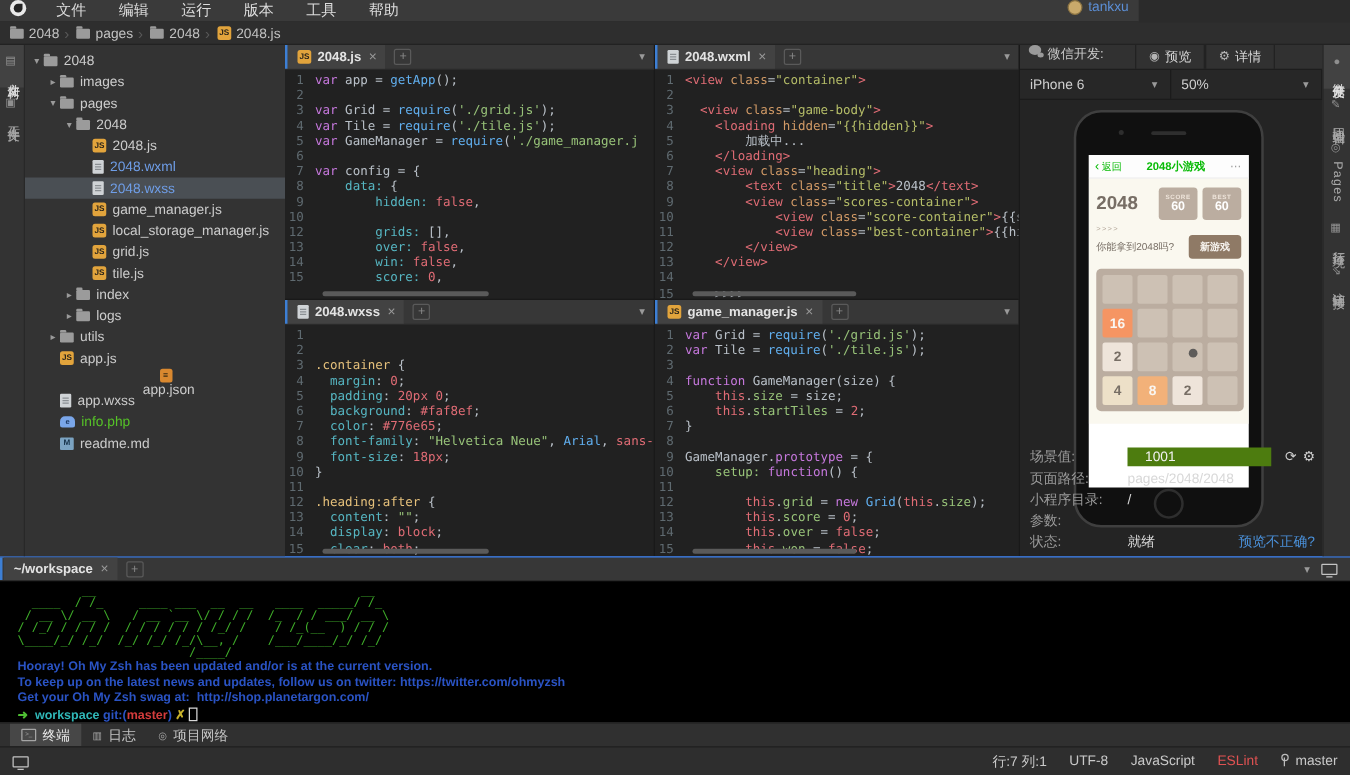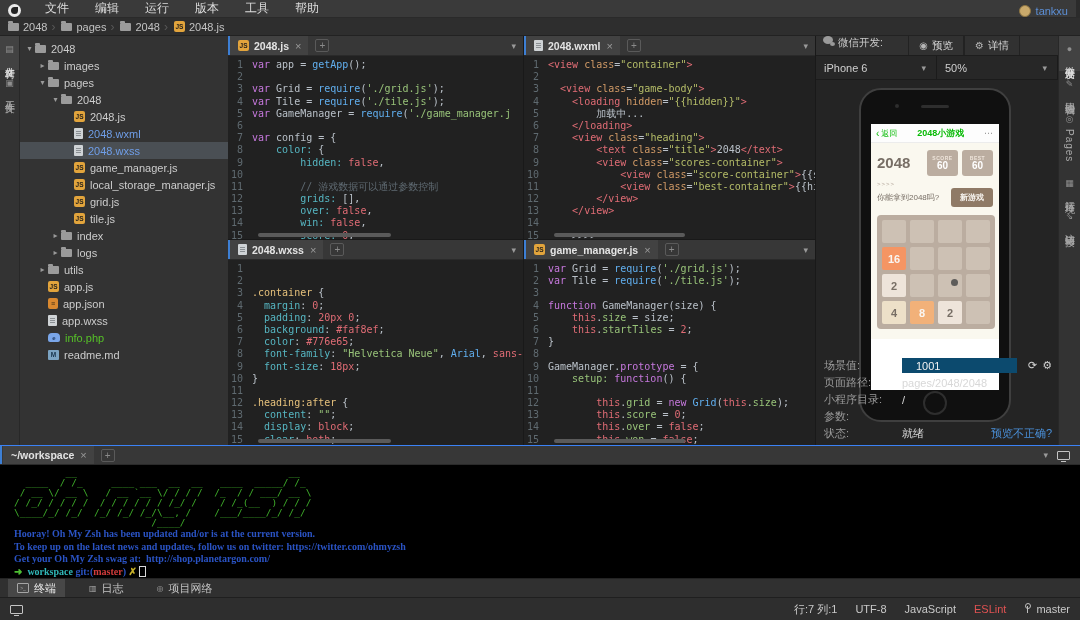--- a/index.html
+++ b/index.html
@@ -1,21 +1,21 @@
 <!DOCTYPE html>
 <html><head>
 <meta charset="utf-8">
 <style>
   * { margin:0; padding:0; box-sizing:border-box; }
   html,body { width:1080px; height:620px; overflow:hidden; background:#2b2b2b;
     font-family:"Liberation Sans","DejaVu Sans",sans-serif; -webkit-font-smoothing:antialiased; }
 
   
-  #menubar{position:absolute;left:0;top:0;width:1076px;height:18px;background:#3a3a3a;
-    display:flex;align-items:flex-end;padding:0 8px;border-bottom:1px solid #2a2a2a;z-index:30;}
+  #menubar{position:absolute;left:0;top:0;width:911px;height:18px;background:#3a3a3a;
+    display:flex;align-items:flex-start;padding:0 8px;border-bottom:1px solid #2a2a2a;z-index:30;}
   #logo{width:13px;height:13px;border-radius:50%;background:#e9e9e9;position:relative;margin-right:24px;}
   #logo::after{content:'';position:absolute;left:3px;top:3px;width:7px;height:7px;background:#232323;border-radius:50% 0 50% 50%;}
   .menu-item{color:#dcdcdc;font-size:12px;margin-right:26px;cursor:default;}
   #menubar .spacer{flex:1;}
   #avatar{width:12px;height:12px;border-radius:50%;background:#c9a96b;border:1px solid #8c7443;margin-right:5px;}
   #user-name{color:#5c8fd6;font-size:11px;}
 
   
   #breadcrumb{position:absolute;left:0;top:18px;width:1080px;height:18px;background:#2e2e2e;
     display:flex;align-items:center;padding:0 8px;border-bottom:1px solid #222;z-index:29;}
@@ -116,37 +116,37 @@
     font-size:11px;font-weight:bold;color:#776e65;}
   .cell.t2{background:#eee4da;} .cell.t4{background:#ede0c8;}
   .cell.t8{background:#f2b179;color:#f9f6f2;} .cell.t16{background:#f59563;color:#f9f6f2;}
   #touchdot{position:absolute;left:74px;top:64px;width:7px;height:7px;border-radius:50%;background:#4a4a4a;opacity:.85;}
 
   
   #inforows{position:absolute;left:8px;right:6px;bottom:3px;z-index:5;}
   .inforow{display:flex;align-items:center;height:17px;font-size:11px;}
   .infolabel{width:78px;color:#9a9a9a;flex:none;}
   .infoval{color:#d8d8d8;}
-  .infobox{flex:1;height:15px;background:#0c4a6e;color:#f2f2f2;display:flex;align-items:center;padding-left:14px;margin-right:6px;}
+  .infobox{flex:1;height:15px;background:#4d7c0f;color:#f2f2f2;display:flex;align-items:center;padding-left:14px;margin-right:6px;}
   .infoico{color:#cfcfcf;font-size:11px;margin-left:5px;}
   .infolink{margin-left:auto;color:#4a90d9;}
 
   
   #termbar{position:absolute;left:0;top:445px;width:1080px;height:20px;background:#373737;display:flex;align-items:center;
     border-top:1px solid #3b82f6;border-bottom:1px solid #2a2a2a;z-index:8;position:absolute;}
   #termbody{position:absolute;left:0;top:465px;width:1080px;height:113px;background:#000;padding:3px 0 0 14px;overflow:hidden;z-index:8;}
   #art{font-family:"DejaVu Sans Mono",monospace;font-size:9.5px;line-height:10px;color:#3fae2a;white-space:pre;}
-  .tline{font-family:Liberation Serif, serif;font-size:10px;line-height:12.5px;white-space:pre;}
+  .tline{font-family:Liberation Sans, sans-serif;font-size:10px;line-height:12.5px;white-space:pre;}
   .tt-tb{color:#2a53c4;font-weight:bold;} .tt-tg{color:#4ebf33;font-weight:bold;}
   .tt-tc{color:#30b8b8;font-weight:bold;} .tt-tr{color:#d43c3c;font-weight:bold;}
   .tt-ty{color:#c8b22a;font-weight:bold;} .tt-p{color:#cfcfcf;}
   .tt-cur{display:inline-block;width:7px;height:11px;border:1px solid #d8d8d8;vertical-align:-2px;}
   #termfooter{position:absolute;left:0;top:578px;width:1080px;height:19px;background:#303030;border-top:1px solid #232323;
     display:flex;align-items:center;padding-left:8px;z-index:8;}
-  .tftab{display:flex;align-items:center;height:100%;padding:0 9px;color:#c3c3c3;font-size:11px;margin-right:15px;}
+  .tftab{display:flex;align-items:center;height:100%;padding:0 9px;color:#c3c3c3;font-size:11px;margin-right:0;}
   .tftab.active{background:#474747;color:#e8e8e8;}
   .tfico{font-size:8px;margin-right:5px;color:#a5a5a5;}
   .tfico.term{display:inline-flex;align-items:center;justify-content:center;width:12px;height:10px;border:1px solid #a5a5a5;border-radius:1px;font-size:5px;}
 
   
   #statusbar{position:absolute;left:0;top:597px;width:1080px;height:23px;background:#2e2e2e;border-top:1px solid #1f1f1f;
     display:flex;align-items:center;padding:0 10px;z-index:9;}
   .monitor{width:13px;height:9px;border:1px solid #c4c4c4;border-radius:1px;position:relative;display:inline-block;}
   .monitor::after{content:'';position:absolute;left:3px;bottom:-3px;right:3px;height:1px;background:#c4c4c4;}
   #sbright{margin-left:auto;display:flex;align-items:center;gap:18px;font-size:11px;color:#c9c9c9;}
@@ -300,21 +300,21 @@
     <div class="tree-row" style="padding-left: 17px;">
       <span class="chev closed"></span>
       <span class="ico-folder"></span>
       <span class="tree-label">utils</span>
     </div>
     <div class="tree-row" style="padding-left: 17px;">
       <span class="chev "></span>
       <span class="fico fico-js"></span>
       <span class="tree-label">app.js</span>
     </div>
-    <div class="tree-row" style="padding-left: 17px;">
+    <div class="tree-row" style="padding-left: 17px; flex-direction: column;">
       <span class="chev "></span>
       <span class="fico fico-json"></span>
       <span class="tree-label">app.json</span>
     </div>
     <div class="tree-row" style="padding-left: 17px;">
       <span class="chev "></span>
       <span class="fico fico-doc"></span>
       <span class="tree-label">app.wxss</span>
     </div>
     <div class="tree-row" style="padding-left: 17px;">
@@ -341,24 +341,23 @@
     <span class="tab-caret">▾</span>
   </div>
   <div class="code">
       <div class="cl"><span class="ln">1</span><span class="ct"><span class="tk-k">var</span><span class="tk-p"> app = </span><span class="tk-f">getApp</span><span class="tk-p">();</span></span></div>
       <div class="cl"><span class="ln">2</span><span class="ct"></span></div>
       <div class="cl"><span class="ln">3</span><span class="ct"><span class="tk-k">var</span><span class="tk-p"> Grid = </span><span class="tk-f">require</span><span class="tk-p">(</span><span class="tk-s">'./grid.js'</span><span class="tk-p">);</span></span></div>
       <div class="cl"><span class="ln">4</span><span class="ct"><span class="tk-k">var</span><span class="tk-p"> Tile = </span><span class="tk-f">require</span><span class="tk-p">(</span><span class="tk-s">'./tile.js'</span><span class="tk-p">);</span></span></div>
       <div class="cl"><span class="ln">5</span><span class="ct"><span class="tk-k">var</span><span class="tk-p"> GameManager = </span><span class="tk-f">require</span><span class="tk-p">(</span><span class="tk-s">'./game_manager.j</span></span></div>
       <div class="cl"><span class="ln">6</span><span class="ct"></span></div>
       <div class="cl"><span class="ln">7</span><span class="ct"><span class="tk-k">var</span><span class="tk-p"> config = {</span></span></div>
-      <div class="cl"><span class="ln">8</span><span class="ct"><span class="tk-p">    </span><span class="tk-o">color:</span><span class="tk-p"> {</span></span></div>
+      <div class="cl"><span class="ln">8</span><span class="ct"><span class="tk-p">    </span><span class="tk-o">data:</span><span class="tk-p"> {</span></span></div>
       <div class="cl"><span class="ln">9</span><span class="ct"><span class="tk-p">        </span><span class="tk-o">hidden:</span><span class="tk-n"> false</span><span class="tk-p">,</span></span></div>
       <div class="cl"><span class="ln">10</span><span class="ct"></span></div>
-      <div class="cl"><span class="ln">11</span><span class="ct"><span class="tk-p">        </span><span class="tk-c">// 游戏数据可以通过参数控制</span></span></div>
       <div class="cl"><span class="ln">12</span><span class="ct"><span class="tk-p">        </span><span class="tk-o">grids:</span><span class="tk-p"> [],</span></span></div>
       <div class="cl"><span class="ln">13</span><span class="ct"><span class="tk-p">        </span><span class="tk-o">over:</span><span class="tk-n"> false</span><span class="tk-p">,</span></span></div>
       <div class="cl"><span class="ln">14</span><span class="ct"><span class="tk-p">        </span><span class="tk-o">win:</span><span class="tk-n"> false</span><span class="tk-p">,</span></span></div>
       <div class="cl"><span class="ln">15</span><span class="ct"><span class="tk-p">        </span><span class="tk-o">score:</span><span class="tk-n"> 0</span><span class="tk-p">,</span></span></div>
     </div>
   <div class="hscroll"></div>
 </div>
 
 <div class="pane" id="pane2">
   <div class="tabbar">

